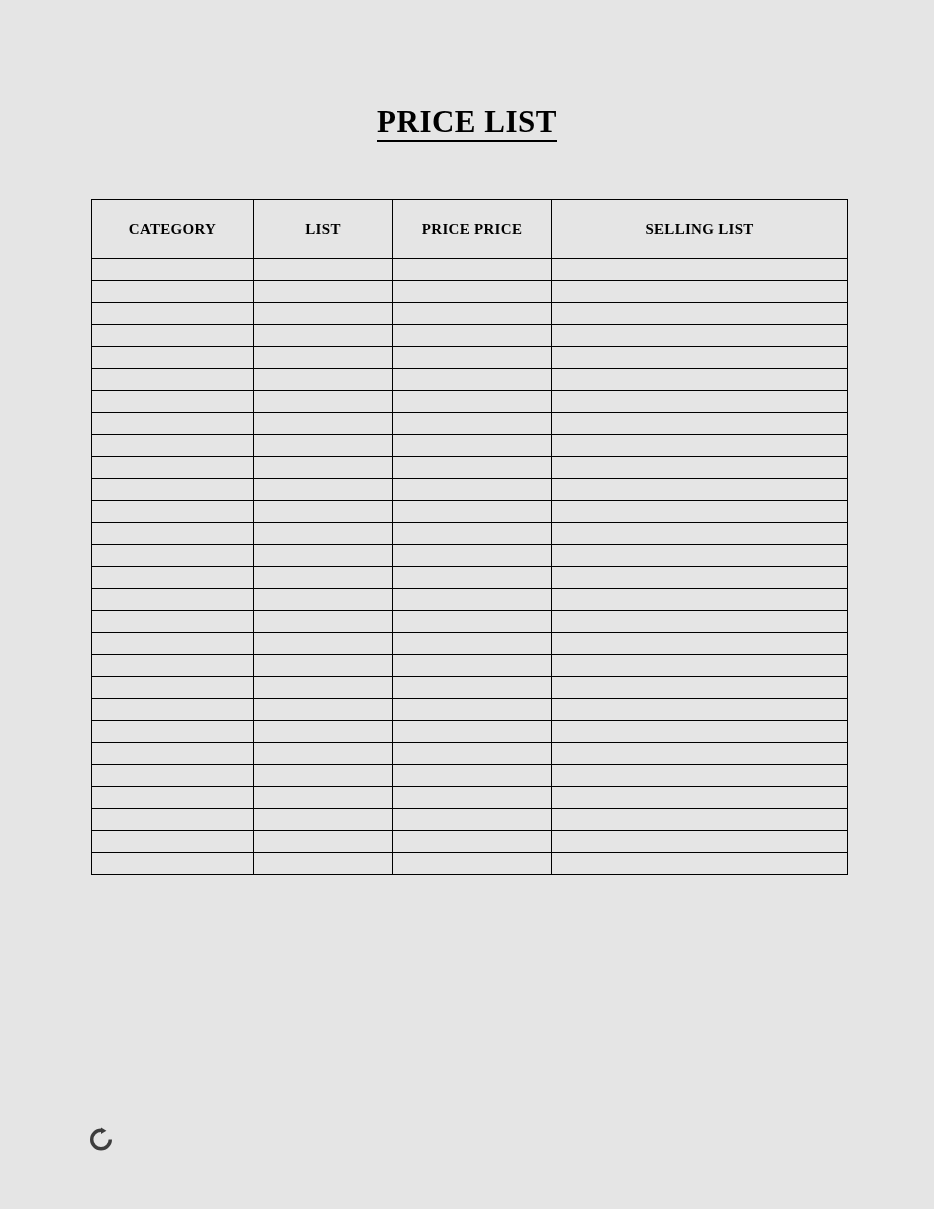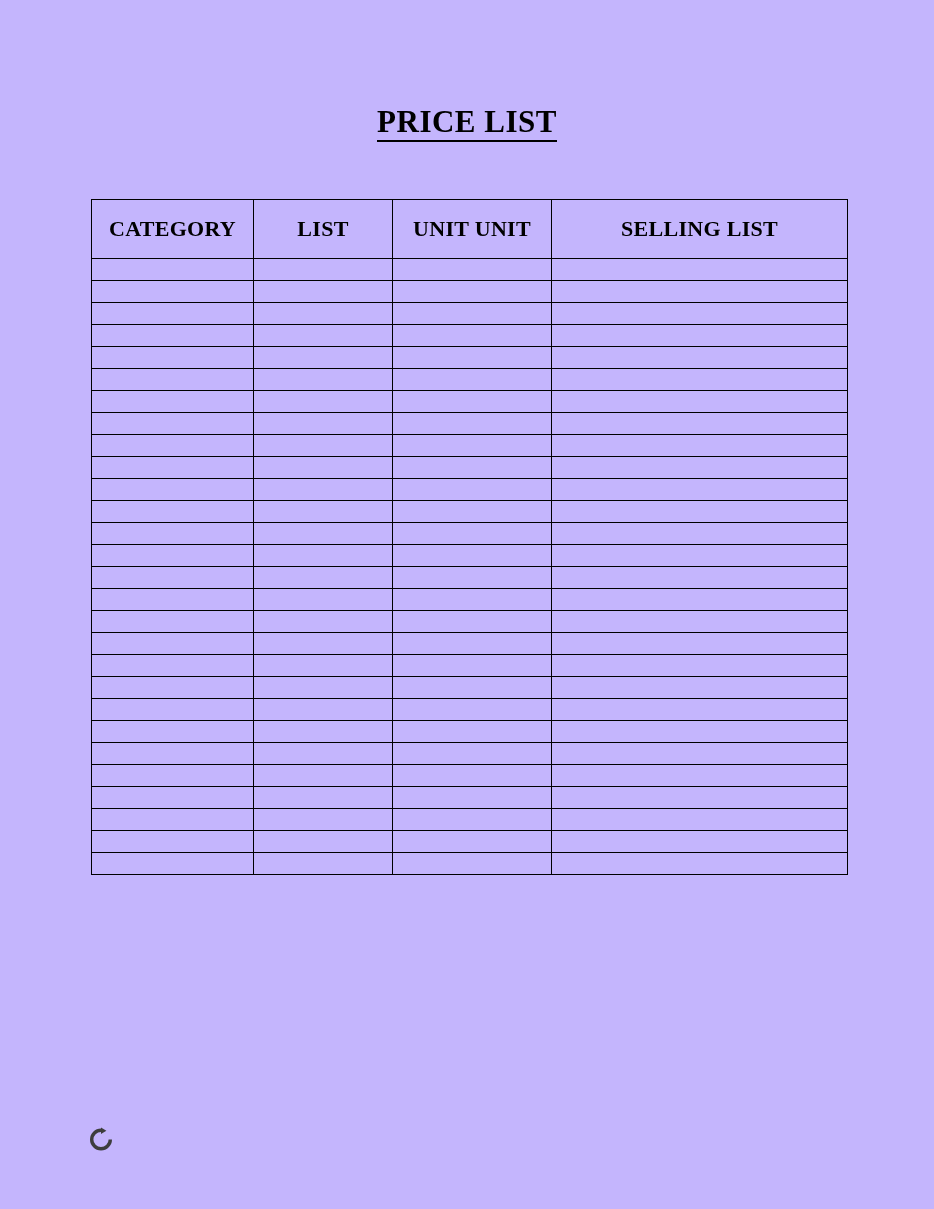--- a/index.html
+++ b/index.html
@@ -15,21 +15,21 @@
     position: relative;
     overflow: hidden;
   }
 
   .page {
     position: absolute;
     left: 0;
     top: 0;
     width: 934px;
     height: 1209px;
-    background: #c4b5fd;
+    background: #e5e5e5;
   }
 
   .doc-title {
     position: absolute;
     left: 0;
     top: 104px;
     width: 934px;
     text-align: center;
     font-size: 31px;
     font-weight: bold;
@@ -50,21 +50,21 @@
     table-layout: fixed;
   }
   .price-table th,
   .price-table td {
     border: 1px solid #000000;
     padding: 0;
     margin: 0;
   }
   .price-table th {
     height: 58px;
-    font-size: 22px;
+    font-size: 15px;
     font-weight: bold;
     text-align: center;
     vertical-align: middle;
     font-family: "Liberation Serif", serif;
     letter-spacing: 0.3px;
   }
   .price-table td {
     height: 21px;
   }
 
@@ -91,21 +91,21 @@
 
   <div class="doc-title">
     <span>PRICE LIST</span>
   </div>
 
   <table class="price-table">
     <thead>
       <tr>
         <th class="col-category">CATEGORY</th>
         <th class="col-item">LIST</th>
-        <th class="col-unit">UNIT UNIT</th>
+        <th class="col-unit">PRICE PRICE</th>
         <th class="col-selling">SELLING LIST</th>
       </tr>
     </thead>
     <tbody id="table-body">
         <tr>
           <td class="col-category"></td>
           <td class="col-item"></td>
           <td class="col-unit"></td>
           <td class="col-selling"></td>
         </tr>

